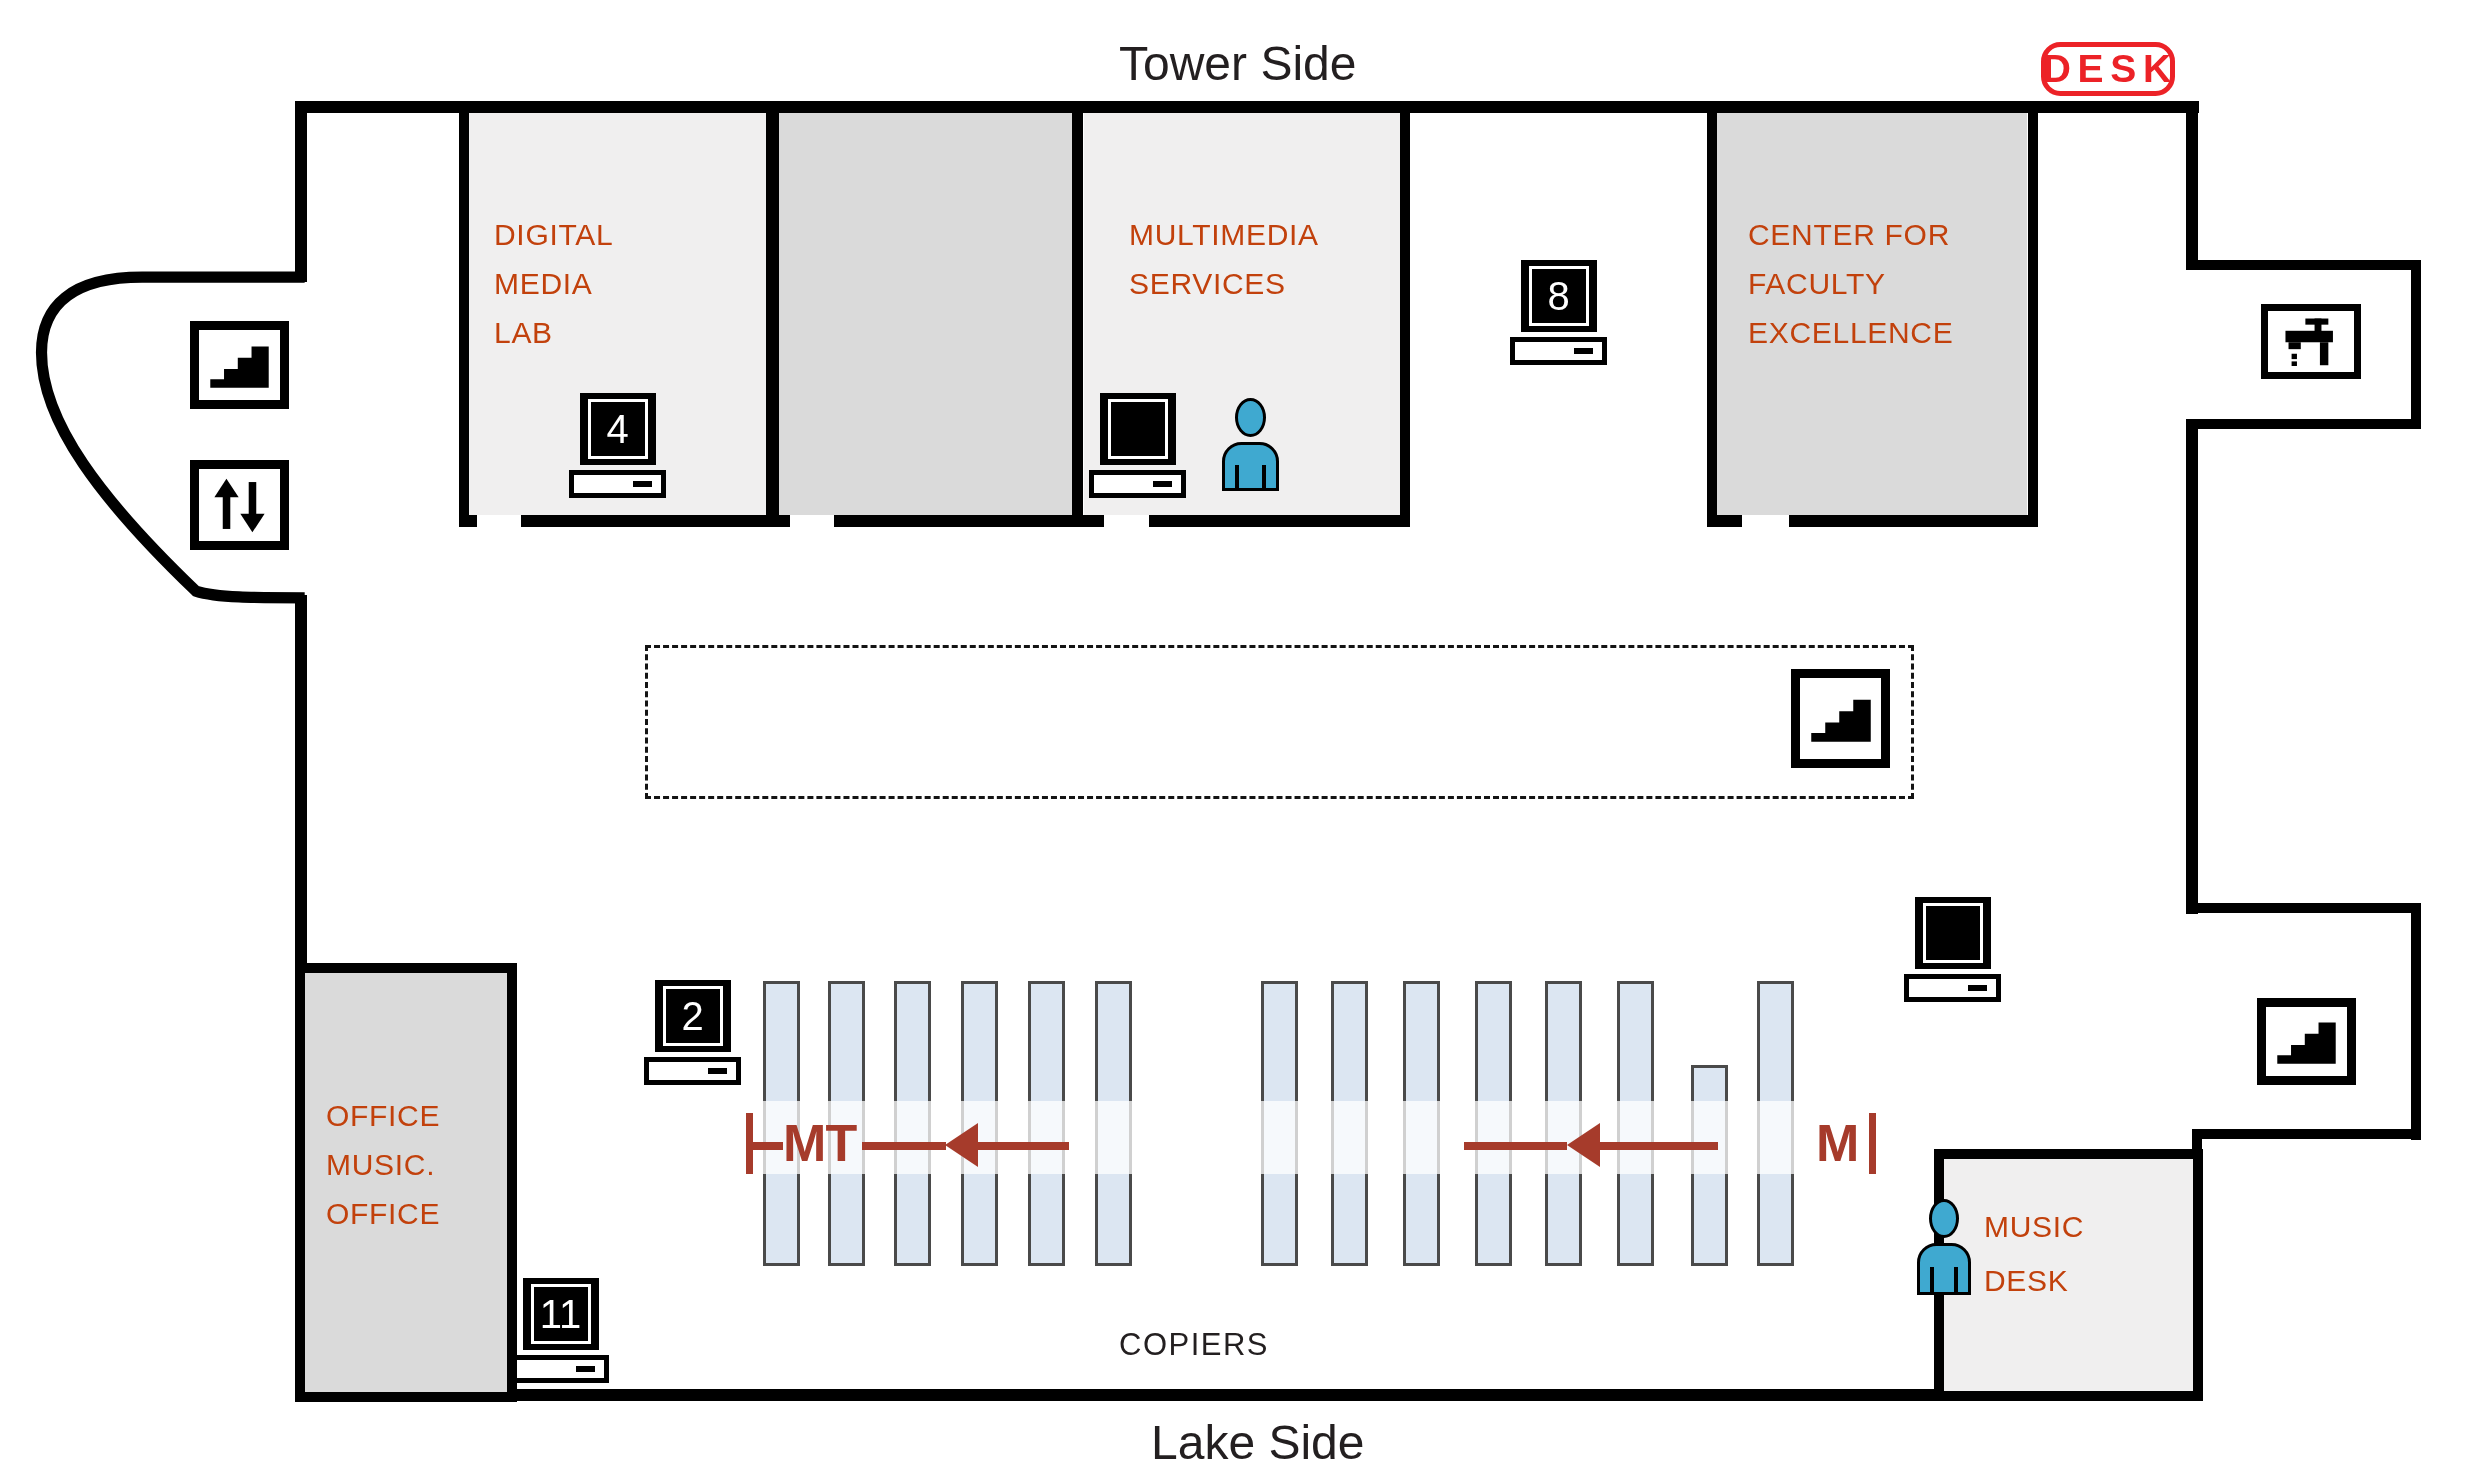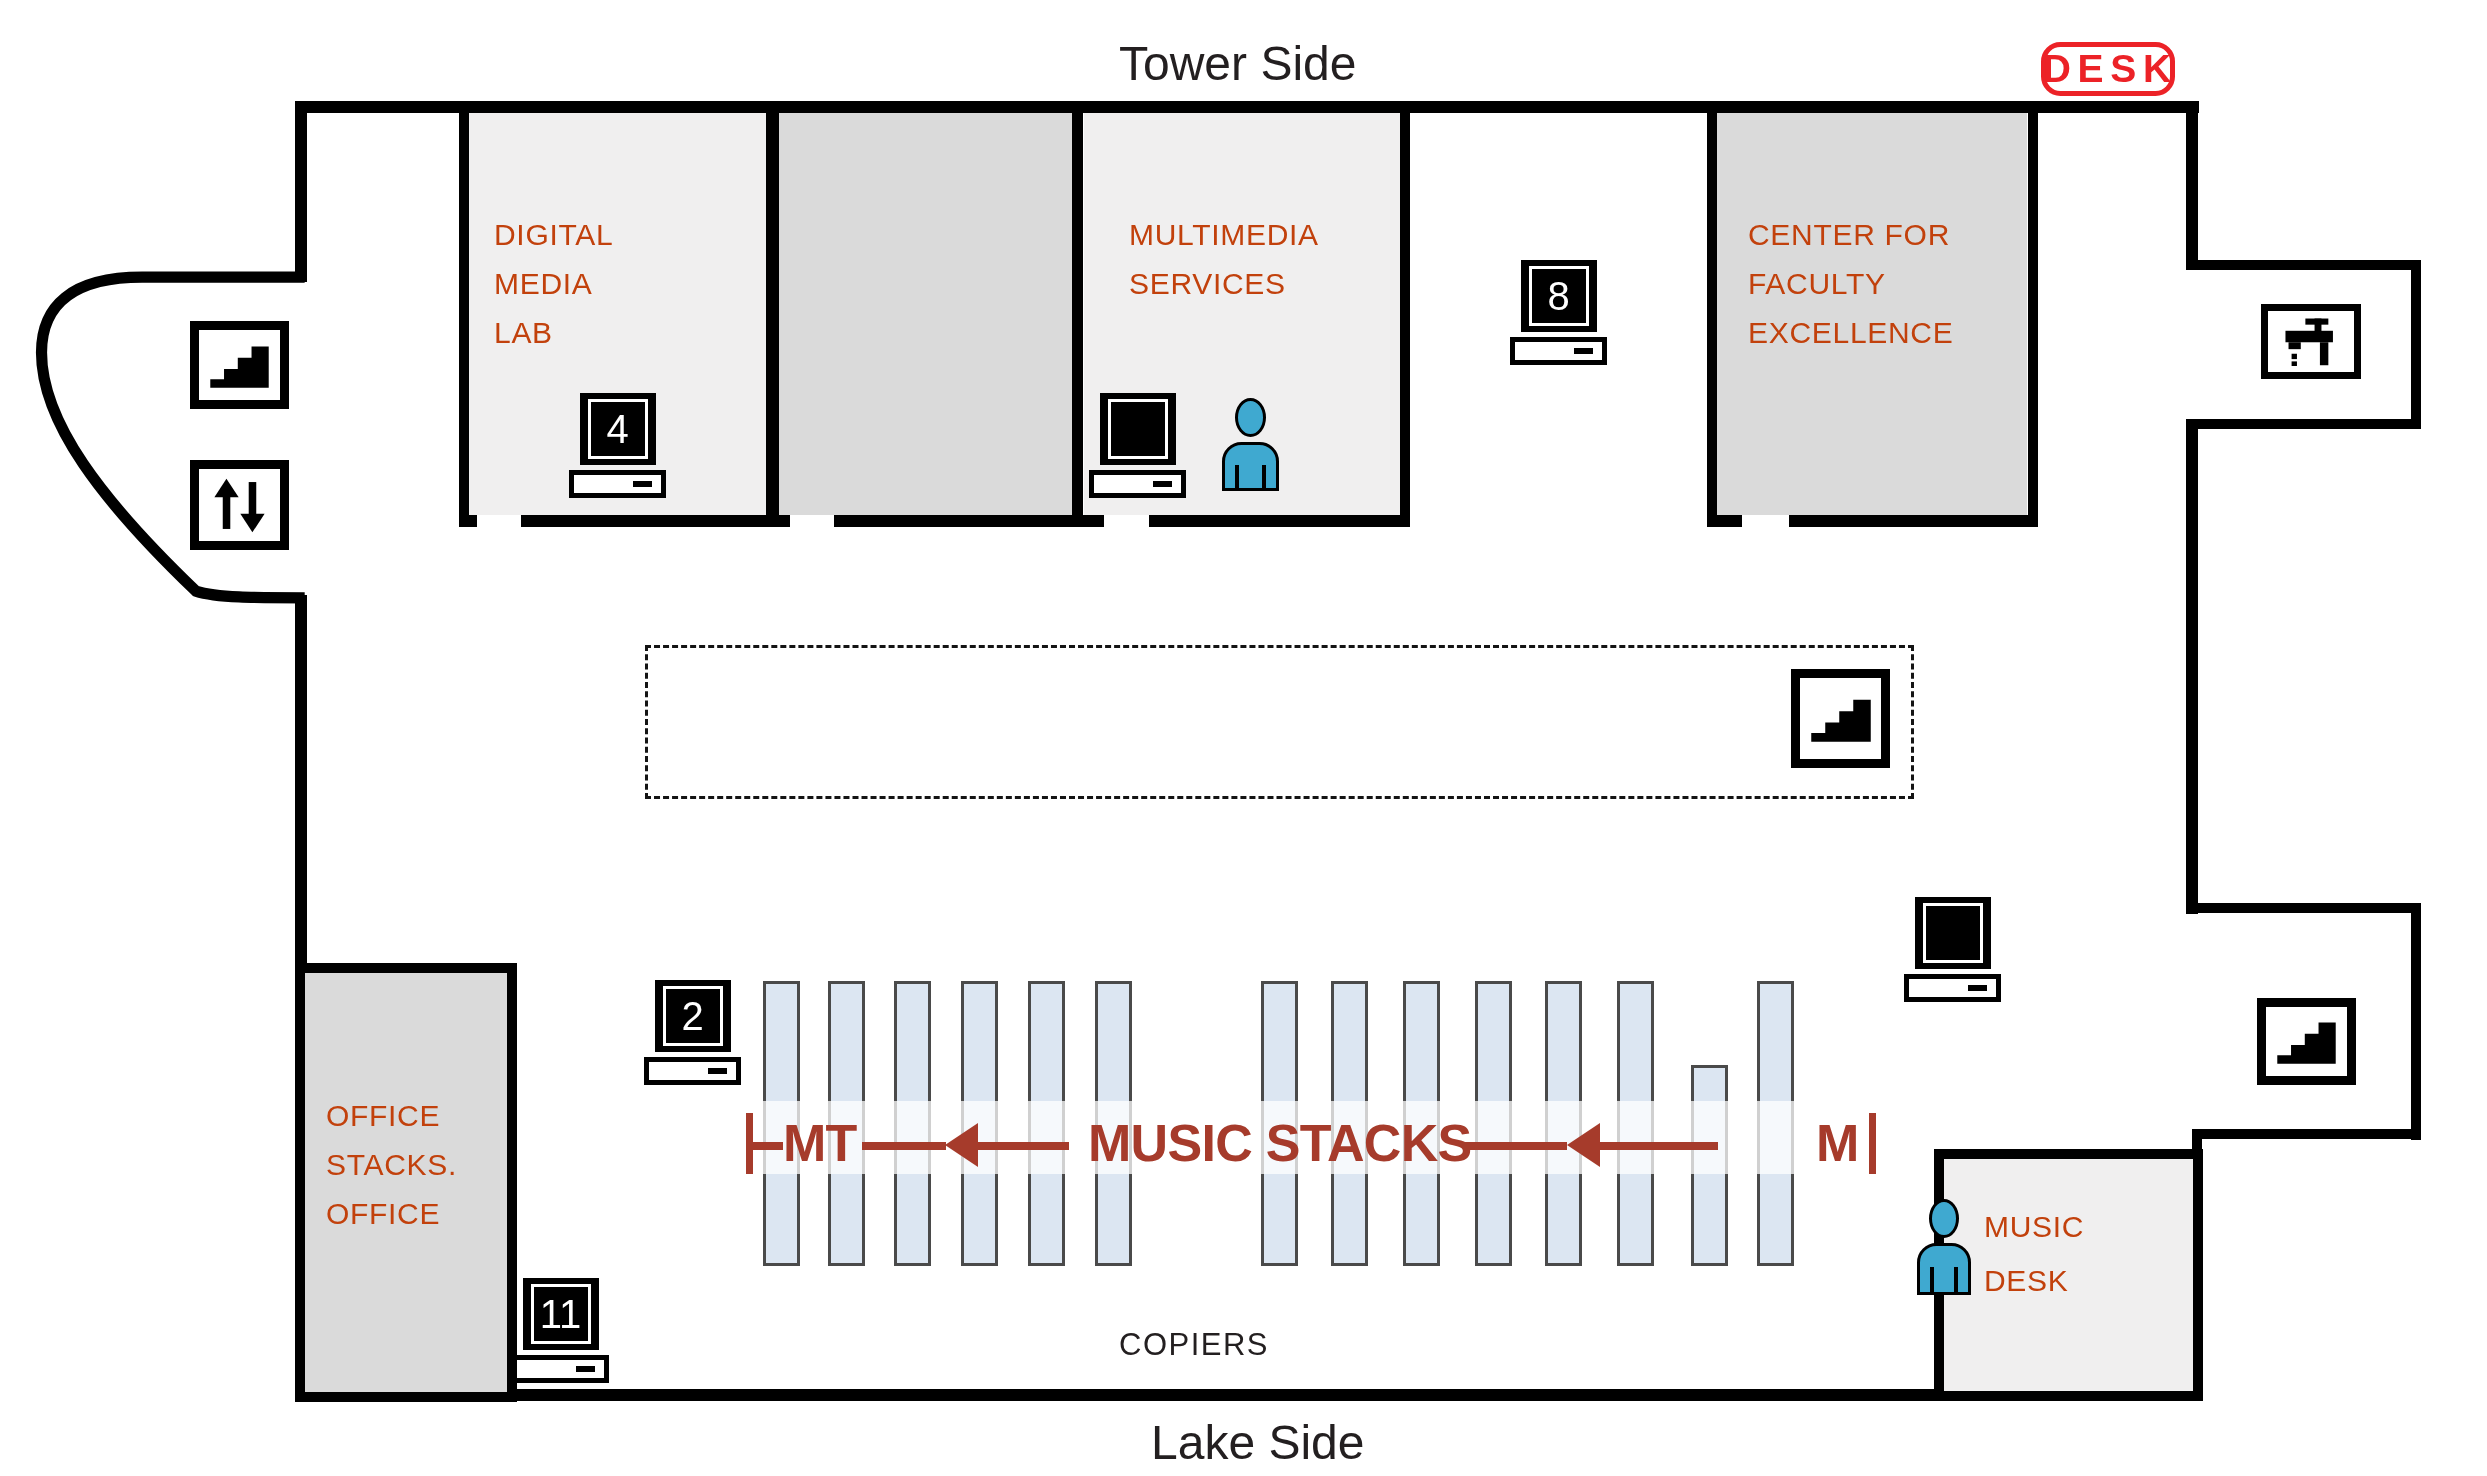--- a/index.html
+++ b/index.html
@@ -118,21 +118,21 @@
     <div>MULTIMEDIA</div>
     <div>SERVICES</div>
   </div>
   <div class="room-label" style="left:1748px;top:210px;">
     <div>CENTER FOR</div>
     <div>FACULTY</div>
     <div>EXCELLENCE</div>
   </div>
   <div class="room-label" style="left:326px;top:1091px;">
     <div>OFFICE</div>
-    <div>STACKS.</div>
+    <div>MUSIC.</div>
     <div>OFFICE</div>
   </div>
   <div class="room-label" style="left:1984px;top:1200px;line-height:54px;">
     <div>MUSIC</div>
     <div>DESK</div>
   </div>
 
   <div class="icon-box" style="left:190px;top:321px;width:99px;height:88px;">
     <svg width="69" height="55" viewBox="0 0 40 32">
         <path d="M3 29 L3 24 L11 24 L11 18 L19 18 L19 11.5 L27 11.5 L27 5 L37 5 L37 29 Z" fill="#000"></path>
@@ -185,21 +185,20 @@
       <div class="bar" style="left: 1757px;"></div>
     </div>
   <div class="band"></div>
 
   <div class="red" style="left:746px;top:1113px;width:6.7px;height:61px;"></div>
   <div class="red" style="left:753px;top:1142px;width:30px;height:7.5px;"></div>
   <div class="red-label" style="left:783px;">MT</div>
   <div class="red" style="left:862px;top:1142px;width:84px;height:7.5px;"></div>
   <div class="arrow-left" style="left:945px;top:1123px;"></div>
   <div class="red" style="left:978px;top:1142px;width:91px;height:7.5px;"></div>
-  <div class="red-label" style="left:1088px;">MUSIC STACKS</div>
   <div class="red" style="left:1464px;top:1142px;width:103px;height:7.5px;"></div>
   <div class="arrow-left" style="left:1567px;top:1123px;"></div>
   <div class="red" style="left:1600px;top:1142px;width:118px;height:7.5px;"></div>
   <div class="red-label" style="left:1816px;">M</div>
   <div class="red" style="left:1869px;top:1113px;width:6.7px;height:61px;"></div>
 
   <div class="copiers">COPIERS</div>
 
   <div class="comp" style="left:569px;top:393px;">
     <div class="mon">

